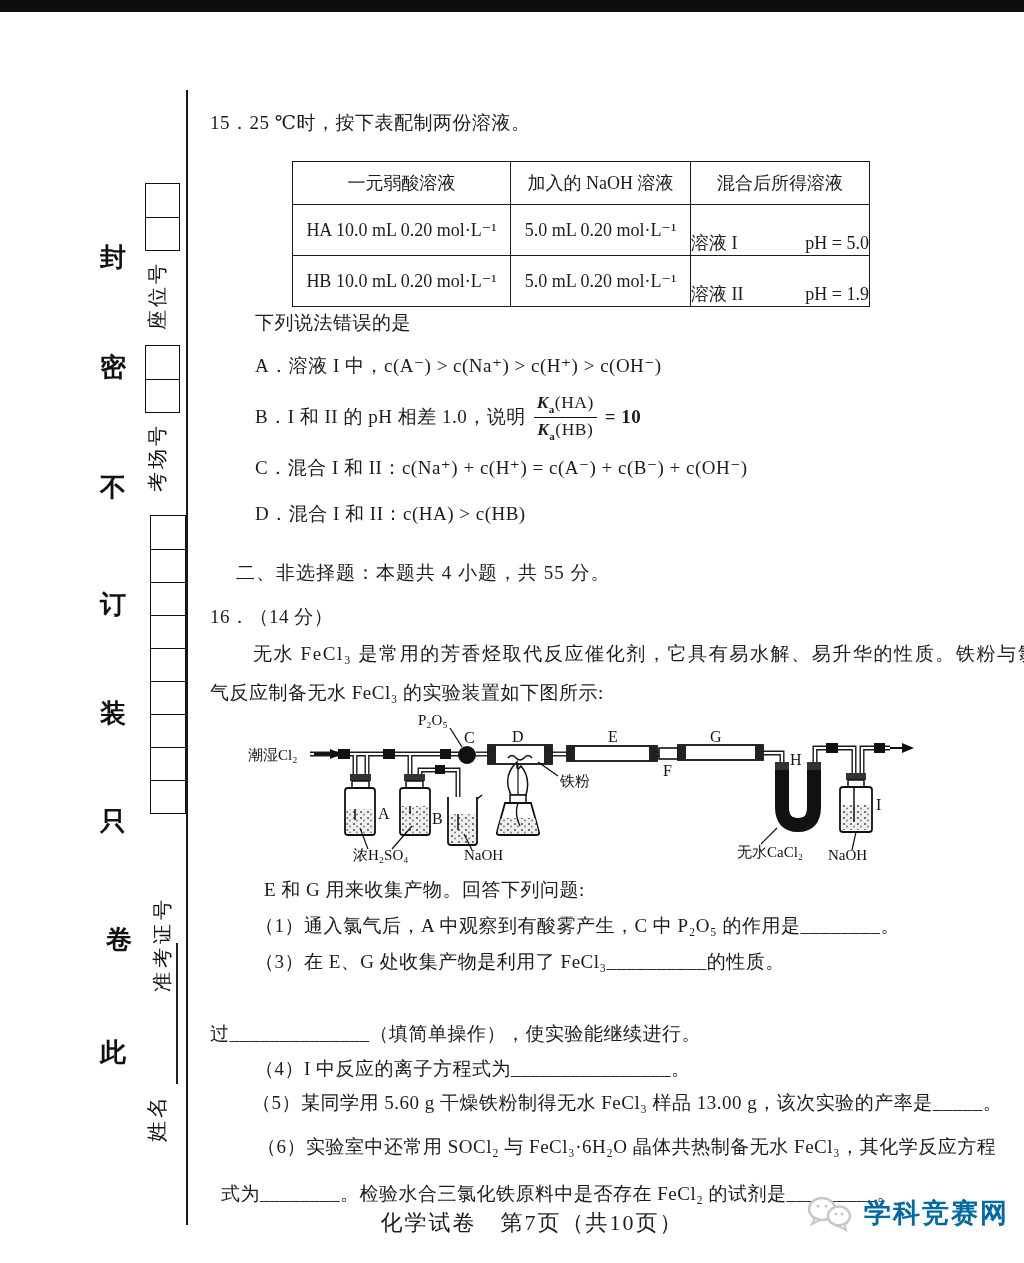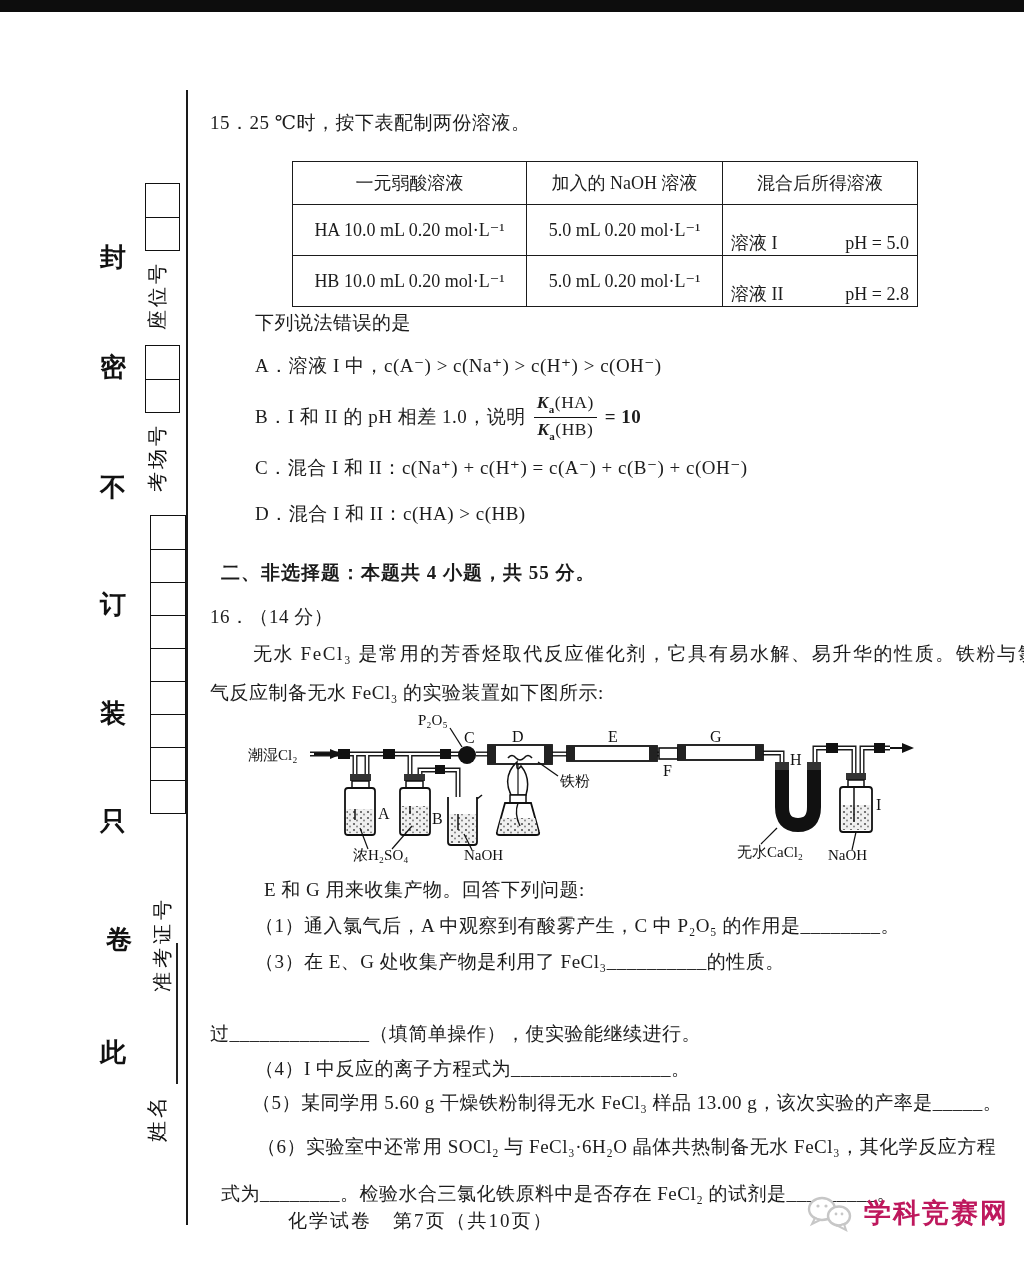--- a/index.html
+++ b/index.html
@@ -9,38 +9,38 @@
   .foldline{position:absolute;left:186px;top:90px;width:2px;height:1135px;background:#1a1a1a;}
   .seal{position:absolute;left:100px;font-size:26px;font-weight:600;color:#111;}
   .vlabel{position:absolute;transform:rotate(-90deg);transform-origin:0 0;white-space:nowrap;
           font-size:20px;letter-spacing:3px;color:#111;}
   .boxcol{position:absolute;border:1.6px solid #111;box-sizing:border-box;background:#fff;}
   .boxcol .cell{box-sizing:border-box;border-top:1.4px solid #111;}
   .boxcol .cell:first-child{border-top:none;}
   .nameline{position:absolute;left:176px;top:943px;width:2px;height:141px;background:#222;}
   .line{position:absolute;white-space:nowrap;font-size:19px;letter-spacing:0.5px;}
   .wide{letter-spacing:1.6px;}
-  .bold{font-weight:bold;letter-spacing:1px;}
+  .bold{font-weight:normal;letter-spacing:1px;margin-left:15px;}
   table.soln{position:absolute;left:292px;top:161px;border-collapse:collapse;table-layout:fixed;}
   table.soln th,table.soln td{border:1.6px solid #1b1b1b;font-weight:normal;font-size:18px;
-    padding:0 8px;white-space:nowrap;}
+    padding:0 0;white-space:nowrap;}
   table.soln th{height:42px;text-align:center;}
   table.soln td{height:45px;text-align:center;}
   td.mixcell{padding:0 14px;}
   td.mixcell .inner{display:flex;justify-content:space-between;align-items:center;margin-top:26px;}
   .optB{position:absolute;display:flex;align-items:center;white-space:nowrap;font-size:19px;letter-spacing:0.5px;}
   .frac{display:inline-flex;flex-direction:column;align-items:center;margin:0 8px;font-size:17.5px;line-height:1.15;}
   .frac .num{border-bottom:1.7px solid #111;padding:0 3px 1px 3px;text-align:right;}
   .frac .den{padding:1px 3px 0 3px;}
   .frac i{font-weight:bold;}
   .frac sub{font-size:11px;font-weight:bold;}
-  .footer{position:absolute;left:288px;top:1208px;width:520px;font-size:19px;letter-spacing:2px;}
+  .footer{position:absolute;left:272px;top:1208px;width:520px;text-align:center;font-size:22px;letter-spacing:2px;}
   .watermark{position:absolute;left:806px;top:1192px;display:flex;align-items:center;gap:6px;}
   .watermark .wmtext{font-family:"Liberation Sans","DejaVu Sans",sans-serif;font-size:27px;font-weight:bold;
-    color:#be185d;letter-spacing:2px;}
+    color:#0369a1;letter-spacing:2px;}
   svg text{font-family:"Liberation Serif","DejaVu Serif",serif;fill:#111;}
 </style>
 </head>
 <body>
 
 <div id="page">
 
   <div class="topbar"></div>
   <div class="foldline"></div>
 
@@ -99,21 +99,21 @@
           <span>pH = 5.0</span>
         </div>
       </td>
     </tr>
     <tr>
       <td>HB 10.0 mL 0.20 mol·L⁻¹</td>
       <td>5.0 mL 0.20 mol·L⁻¹</td>
       <td class="mixcell">
         <div class="inner">
           <span>溶液 II</span>
-          <span>pH = 2.8</span>
+          <span>pH = 1.9</span>
         </div>
       </td>
     </tr>
   </tbody>
     </table>
 
   <div class="line" style="left:255px;top:310px">下列说法错误的是</div>
   <div class="line" style="left:255px;top:353px">A．溶液 I 中，c(A⁻) &gt; c(Na⁺) &gt; c(H⁺) &gt; c(OH⁻)</div>
 
   <div class="optB" style="left:255px;top:390px;height:54px">

